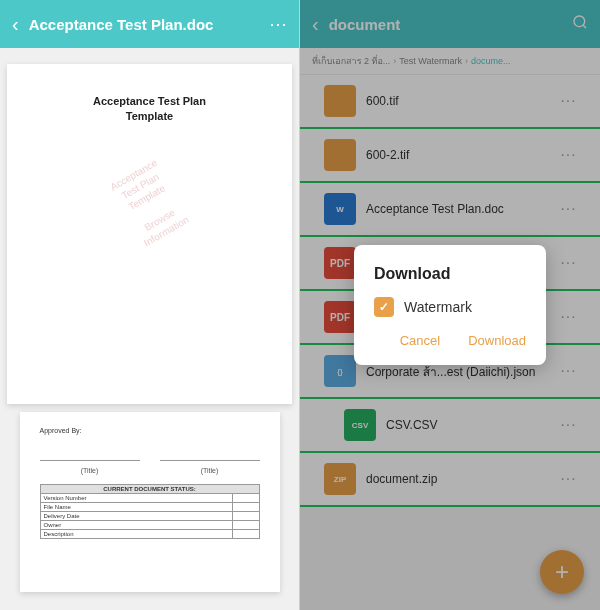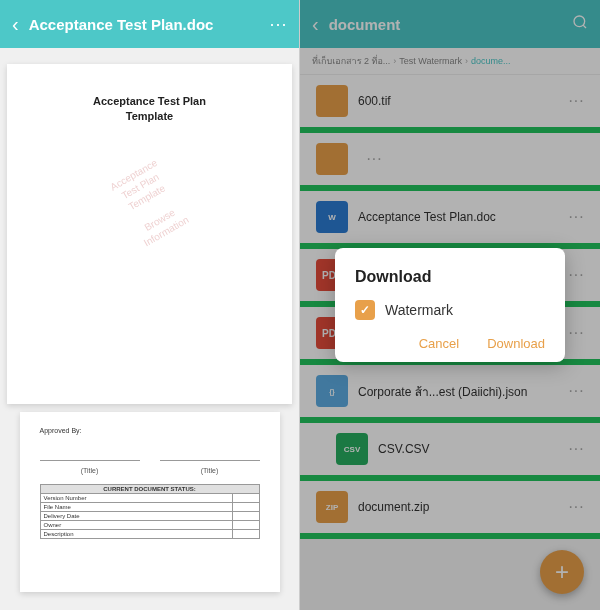--- a/index.html
+++ b/index.html
@@ -205,23 +205,23 @@
     .breadcrumb .current { color: #4dc8c8; }
 
     .file-list {
       flex: 1;
       overflow-y: auto;
     }
 
     .file-item {
       display: flex;
       align-items: center;
-      padding: 10px 16px;
+      padding: 10px 24px;
       background: #fff;
-      border-bottom: 6px solid #22c55e;
+      border-bottom: 2px solid #22c55e;
       cursor: pointer;
     }
 
     .file-icon {
       width: 32px;
       height: 32px;
       border-radius: 4px;
       margin-right: 10px;
       flex-shrink: 0;
       display: flex;
@@ -281,22 +281,22 @@
       background: rgba(0,0,0,0.3);
       display: flex;
       align-items: center;
       justify-content: center;
       z-index: 100;
     }
 
     .modal {
       background: #fff;
       border-radius: 8px;
-      width: 230px;
-      padding: 20px 20px 11px;
+      width: 192px;
+      padding: 20px 20px 17px;
       box-shadow: 0 4px 20px rgba(0,0,0,0.25);
     }
 
     .modal-title {
       font-size: 16px;
       font-weight: 600;
       color: #222;
       margin-bottom: 14px;
     }
 
@@ -434,20 +434,21 @@
   <div class="file-list">
 
     <div class="file-item">
       <div class="file-icon tif"></div>
       <span class="file-name">600.tif</span>
       <span class="file-more">···</span>
     </div>
 
     <div class="file-item">
       <div class="file-icon tif"></div>
+      <span class="file-name">600-2.tif</span>
       <span class="file-more">···</span>
     </div>
 
     <div class="file-item">
       <div class="file-icon doc">W</div>
       <span class="file-name">Acceptance Test Plan.doc</span>
       <span class="file-more">···</span>
     </div>
 
     <div class="file-item">

